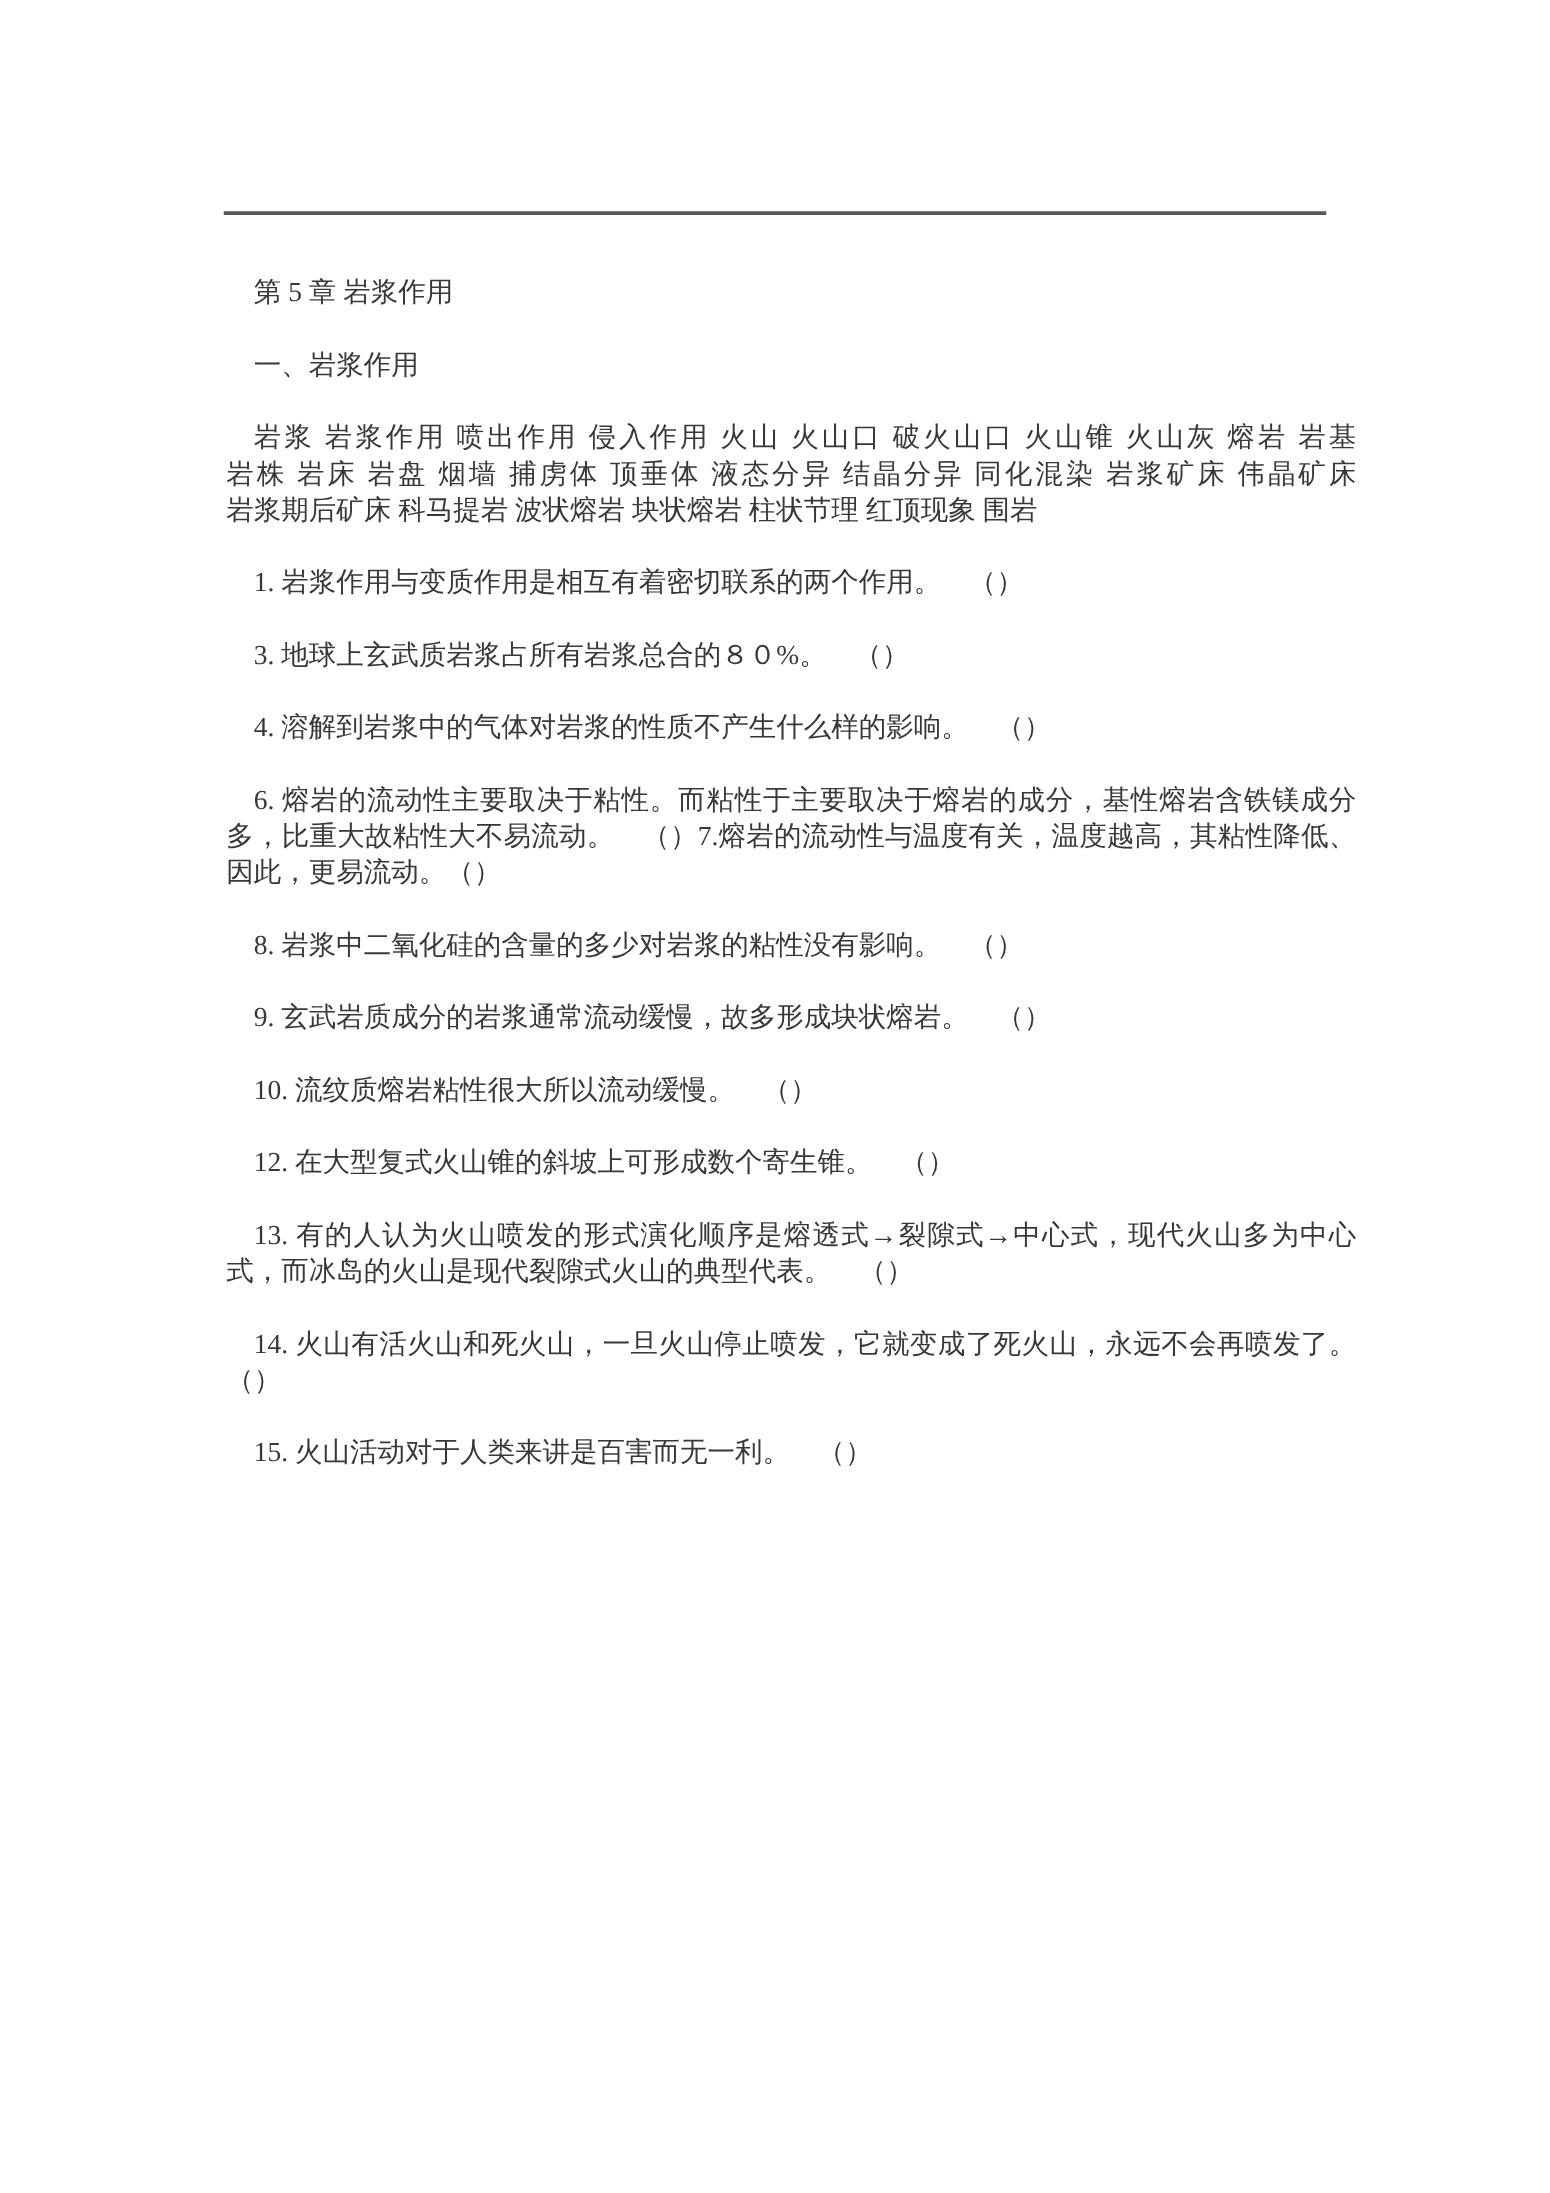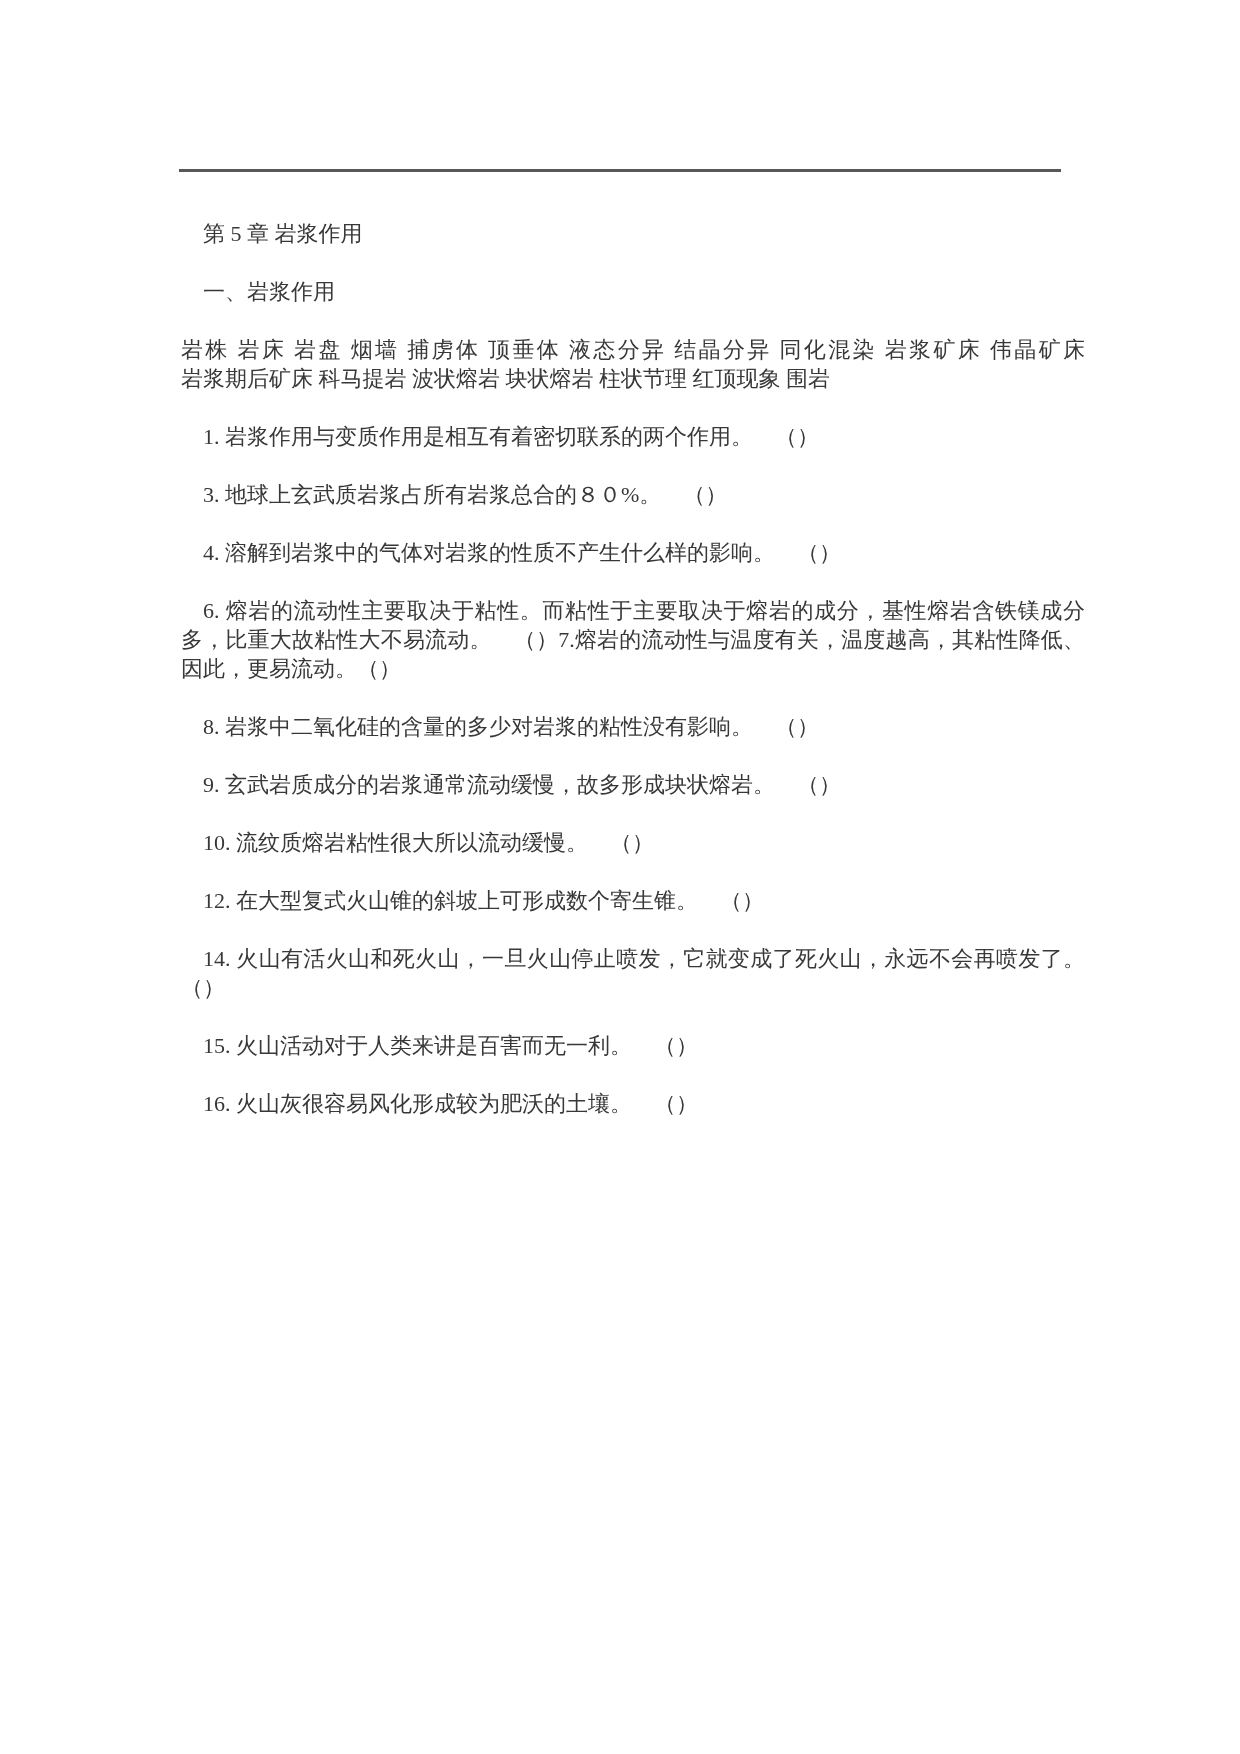--- a/index.html
+++ b/index.html
@@ -52,29 +52,30 @@
 </style>
 </head>
 <body style="background: rgb(255, 255, 255); color: rgb(56, 56, 56);">
 
 <div class="header-rule" style="background: rgb(88, 88, 90);"></div>
 
 <div class="doc">
   <p class="para">第 5 章 岩浆作用</p>
   <p class="para">一、岩浆作用</p>
   <div class="terms-block">
+      <div class="terms-line first fill">岩浆 岩浆作用 喷出作用 侵入作用 火山 火山口 破火山口 火山锥 火山灰 熔岩 岩基</div>
       <div class="terms-line fill">岩株 岩床 岩盘 烟墙 捕虏体 顶垂体 液态分异 结晶分异 同化混染 岩浆矿床 伟晶矿床</div>
       <div class="terms-line">岩浆期后矿床 科马提岩 波状熔岩 块状熔岩 柱状节理 红顶现象 围岩</div>
     </div>
   <div>
       <p class="para">1. 岩浆作用与变质作用是相互有着密切联系的两个作用。　（）</p>
       <p class="para">3. 地球上玄武质岩浆占所有岩浆总合的８０%。　（）</p>
       <p class="para">4. 溶解到岩浆中的气体对岩浆的性质不产生什么样的影响。　（）</p>
       <p class="para">6. 熔岩的流动性主要取决于粘性。而粘性于主要取决于熔岩的成分，基性熔岩含铁镁成分多，比重大故粘性大不易流动。　（）7.熔岩的流动性与温度有关，温度越高，其粘性降低、因此，更易流动。（）</p>
       <p class="para">8. 岩浆中二氧化硅的含量的多少对岩浆的粘性没有影响。　（）</p>
       <p class="para">9. 玄武岩质成分的岩浆通常流动缓慢，故多形成块状熔岩。　（）</p>
       <p class="para">10. 流纹质熔岩粘性很大所以流动缓慢。　（）</p>
       <p class="para">12. 在大型复式火山锥的斜坡上可形成数个寄生锥。　（）</p>
+      <p class="para">13. 有的人认为火山喷发的形式演化顺序是熔透式→裂隙式→中心式，现代火山多为中心式，而冰岛的火山是现代裂隙式火山的典型代表。　（）</p>
       <p class="para">14. 火山有活火山和死火山，一旦火山停止喷发，它就变成了死火山，永远不会再喷发了。（）</p>
       <p class="para">15. 火山活动对于人类来讲是百害而无一利。　（）</p>
-      <p class="para">16. 火山灰很容易风化形成较为肥沃的土壤。　（）</p>
     </div>
 </div>
 
 </body></html>

